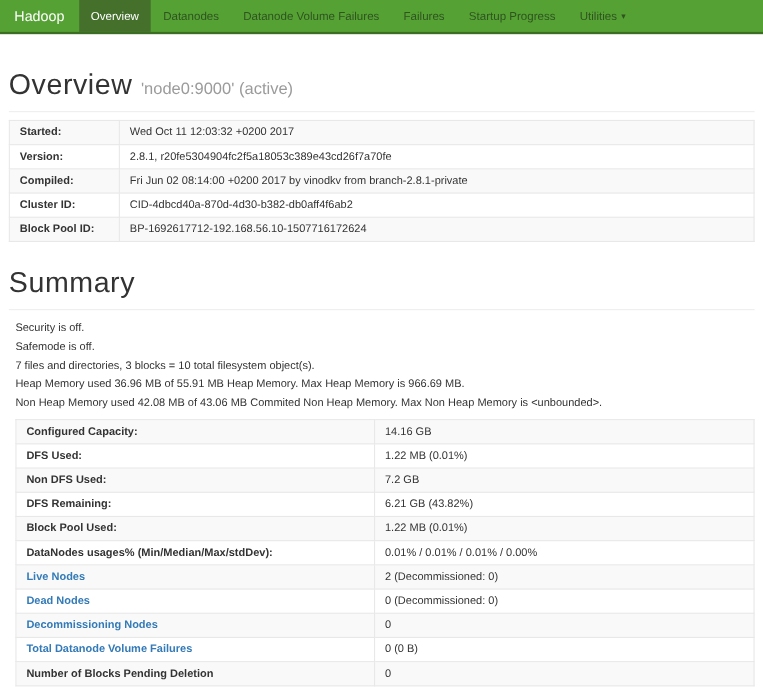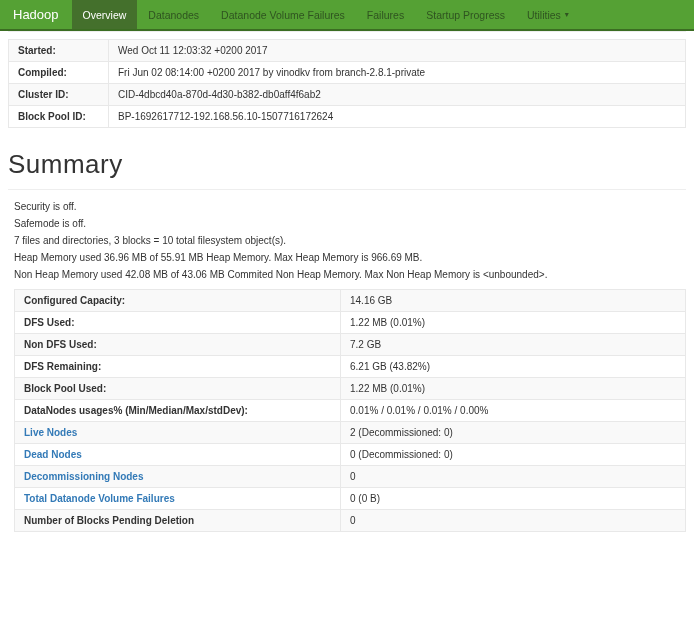--- a/index.html
+++ b/index.html
@@ -62,27 +62,35 @@
       </li>
       <li class="nav-item">
         <span>Utilities</span>
         <span class="caret">▾</span>
       </li>
     </ul>
 </nav>
 
 <div class="content">
 
+  <h1>
+    <span>Overview</span>
+    <small>'node0:9000' (active)</small>
+  </h1>
   <hr>
 
   <table id="overview-table">
     <tbody id="overview-tbody">
         <tr>
           <th>Started:</th>
           <td>Wed Oct 11 12:03:32 +0200 2017</td>
+        </tr>
+        <tr>
+          <th>Version:</th>
+          <td>2.8.1, r20fe5304904fc2f5a18053c389e43cd26f7a70fe</td>
         </tr>
         <tr>
           <th>Compiled:</th>
           <td>Fri Jun 02 08:14:00 +0200 2017 by vinodkv from branch-2.8.1-private</td>
         </tr>
         <tr>
           <th>Cluster ID:</th>
           <td>CID-4dbcd40a-870d-4d30-b382-db0aff4f6ab2</td>
         </tr>
         <tr>

